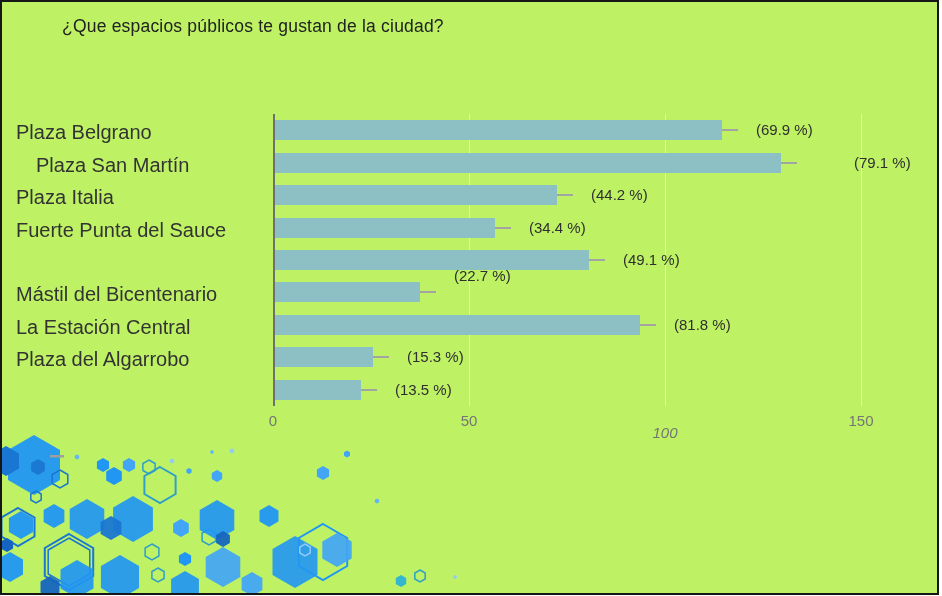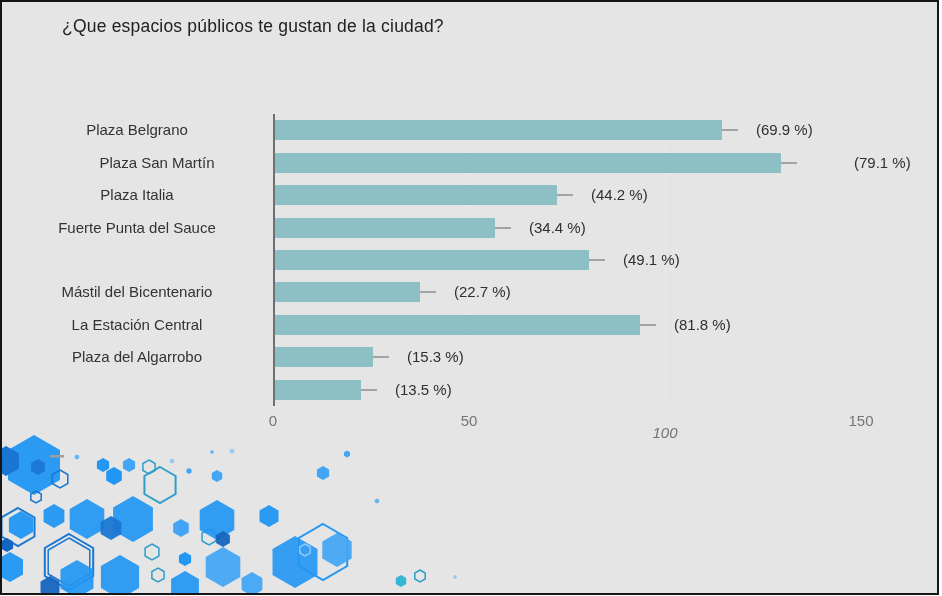--- a/index.html
+++ b/index.html
@@ -1,26 +1,26 @@
 <!DOCTYPE html>
 <html><head>
 <meta charset="utf-8">
 <style>
   html,body{margin:0;padding:0;background:#ffffff;}
   body{width:942px;height:596px;position:relative;overflow:hidden;
        font-family:"Liberation Sans","DejaVu Sans",sans-serif;}
   .frame{position:absolute;left:0;top:0;width:935px;height:591px;
-         border:2px solid #161616;background:#e5e5e5;overflow:hidden;}
+         border:2px solid #161616;background:#bef264;overflow:hidden;}
   .title{position:absolute;left:60px;top:14px;font-size:17.5px;color:#212121;
          letter-spacing:.2px;white-space:nowrap;}
   .chart{position:absolute;left:0;top:110px;width:910px;height:335px;}
   .plot-gridline{position:absolute;width:1px;background:#e9e9e9;}
   .axis-line{position:absolute;width:2px;background:#707070;}
-  .cat-label{position:absolute;left:4px;width:262px;text-align:center;
-             font-size:15px;color:#333333;white-space:nowrap;}
+  .cat-label{position:absolute;left:14px;width:262px;text-align:left;
+             font-size:20px;color:#333333;white-space:nowrap;}
   .bar{position:absolute;background:#8dc0c4;}
   .whisker{position:absolute;background:#a3a3a3;}
   .pct-label{position:absolute;font-size:15px;color:#2f2f2f;white-space:nowrap;}
   .tick-label{position:absolute;width:64px;margin-left:-32px;text-align:center;
               font-size:15px;color:#757575;}
   .hex-decor{position:absolute;left:0;bottom:0;}
 </style>
 </head>
 <body>
 
@@ -48,21 +48,21 @@
       <div class="cat-label" style="top: 106.556px; color: rgb(51, 51, 51);">Fuerte Punta del Sauce</div>
       <div class="bar" style="left: 273px; top: 105.556px; width: 220px; height: 20px; background: rgb(141, 192, 196);"></div>
       <div class="whisker" style="left: 493px; top: 114.556px; width: 16px; height: 2px; background: rgb(163, 163, 163);"></div>
       <div class="pct-label" style="left: 527px; top: 106.556px; color: rgb(47, 47, 47);">(34.4 %)</div>
       <div class="bar" style="left: 273px; top: 138px; width: 314px; height: 20px; background: rgb(141, 192, 196);"></div>
       <div class="whisker" style="left: 587px; top: 147px; width: 16px; height: 2px; background: rgb(163, 163, 163);"></div>
       <div class="pct-label" style="left: 621px; top: 139px; color: rgb(47, 47, 47);">(49.1 %)</div>
       <div class="cat-label" style="top: 171.444px; color: rgb(51, 51, 51);">Mástil del Bicentenario</div>
       <div class="bar" style="left: 273px; top: 170.444px; width: 145px; height: 20px; background: rgb(141, 192, 196);"></div>
       <div class="whisker" style="left: 418px; top: 179.444px; width: 16px; height: 2px; background: rgb(163, 163, 163);"></div>
-      <div class="pct-label" style="left: 452px; top: 171px; color: rgb(47, 47, 47);">(22.7 %)</div>
+      <div class="pct-label" style="left: 452px; top: 155px; color: rgb(47, 47, 47);">(22.7 %)</div>
       <div class="cat-label" style="top: 203.889px; color: rgb(51, 51, 51);">La Estación Central</div>
       <div class="bar" style="left: 273px; top: 202.889px; width: 365px; height: 20px; background: rgb(141, 192, 196);"></div>
       <div class="whisker" style="left: 638px; top: 211.889px; width: 16px; height: 2px; background: rgb(163, 163, 163);"></div>
       <div class="pct-label" style="left: 672px; top: 203.889px; color: rgb(47, 47, 47);">(81.8 %)</div>
       <div class="cat-label" style="top: 236.333px; color: rgb(51, 51, 51);">Plaza del Algarrobo</div>
       <div class="bar" style="left: 273px; top: 235.333px; width: 98px; height: 20px; background: rgb(141, 192, 196);"></div>
       <div class="whisker" style="left: 371px; top: 244.333px; width: 16px; height: 2px; background: rgb(163, 163, 163);"></div>
       <div class="pct-label" style="left: 405px; top: 236.333px; color: rgb(47, 47, 47);">(15.3 %)</div>
       <div class="bar" style="left: 273px; top: 267.778px; width: 86px; height: 20px; background: rgb(141, 192, 196);"></div>
       <div class="whisker" style="left: 359px; top: 276.778px; width: 16px; height: 2px; background: rgb(163, 163, 163);"></div>

